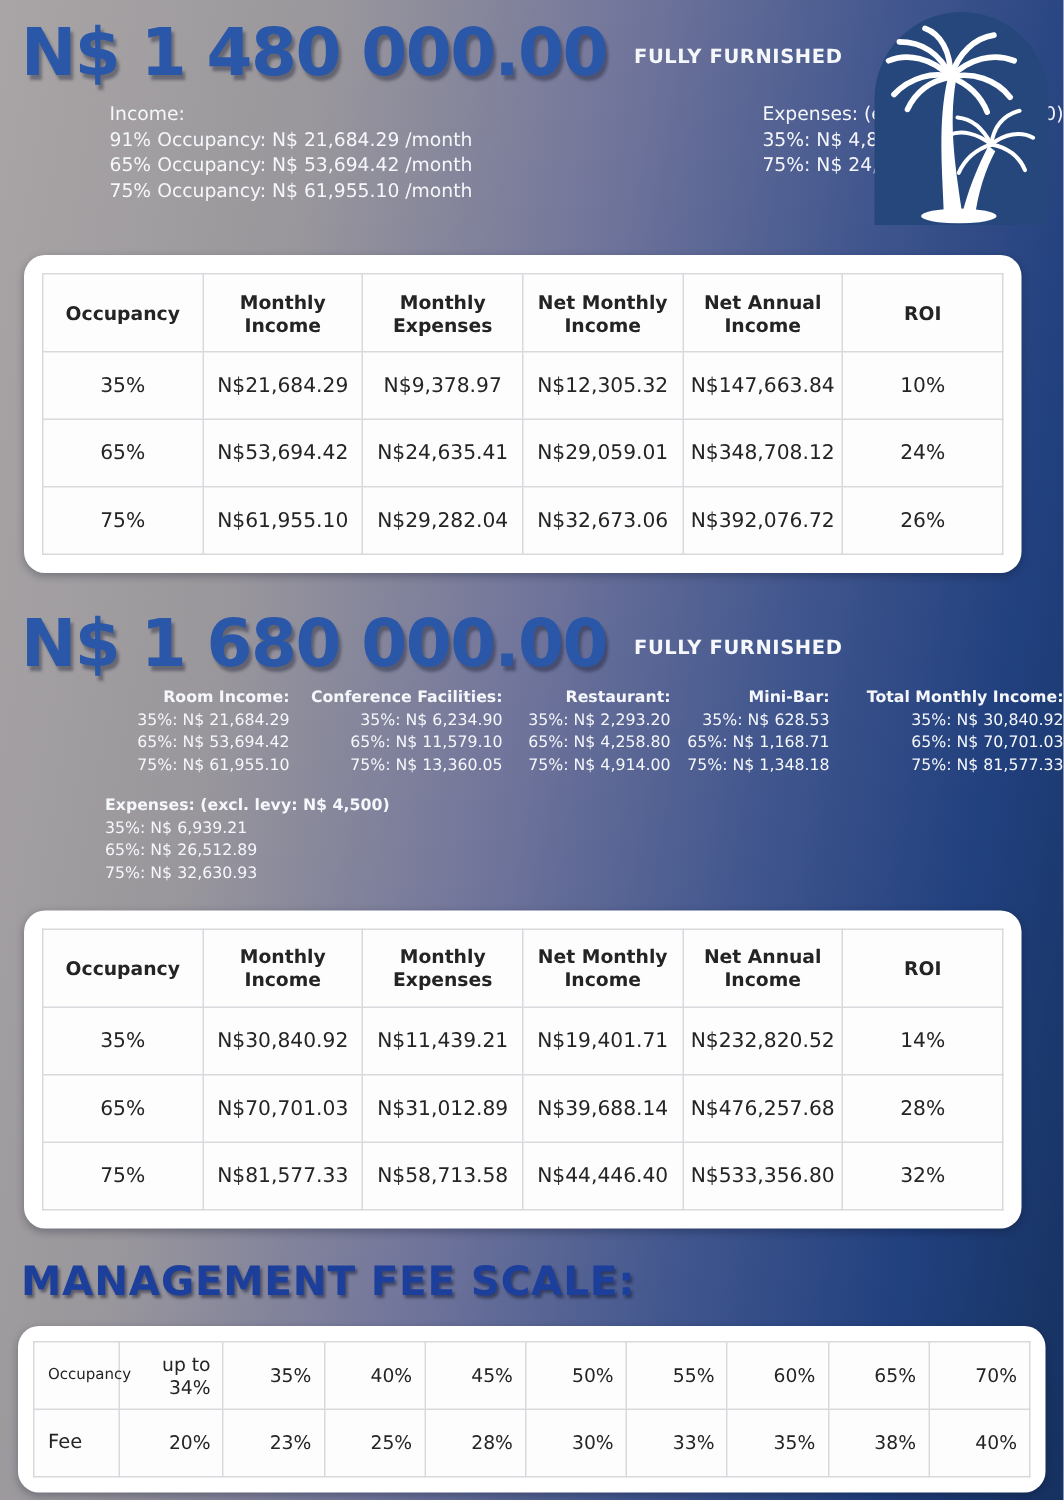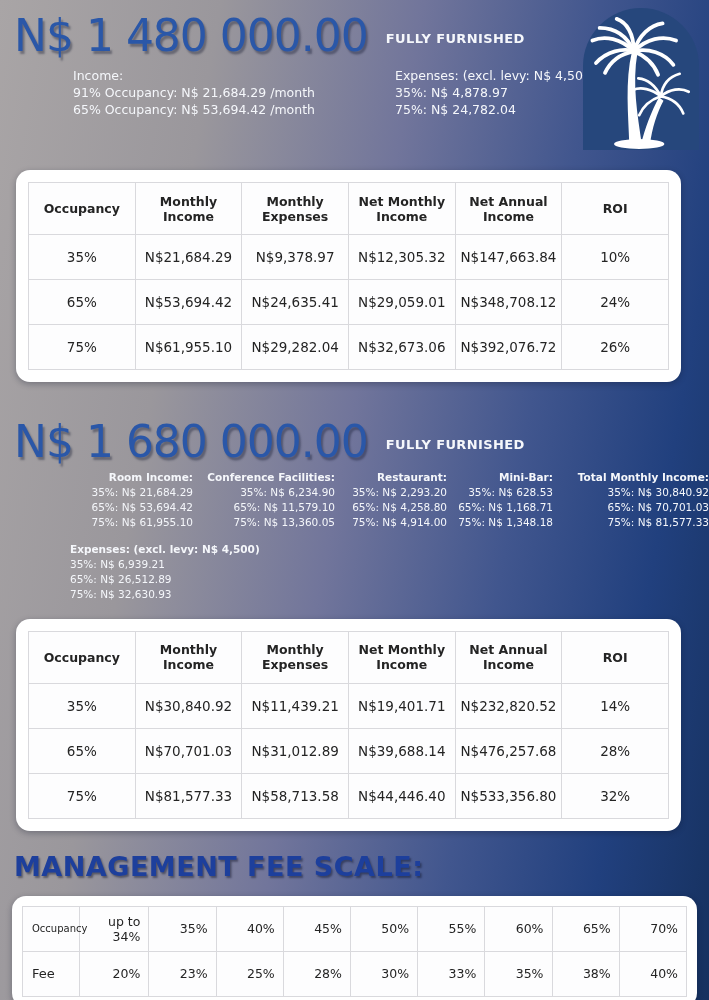--- a/index.html
+++ b/index.html
@@ -18,43 +18,43 @@
     width:709px;height:1000px;overflow:hidden;
   }
   .page{
     position:relative;width:709px;height:1000px;
     background:linear-gradient(100deg,var(--bg-gray) 0%,#9a979c 25%,#71759b 48%,#41568e 68%,#21407e 85%,var(--bg-navy) 100%);
   }
   
   .hero{position:relative;padding-top:12px;height:170px;}
   .price-row{display:flex;align-items:center;padding-left:14px;}
   .price{
-    font-size:44px;font-weight:normal;letter-spacing:-1px;line-height:1.1;
+    font-size:44px;font-weight:bold;letter-spacing:-1px;line-height:1.1;
     color:var(--price-blue);
     text-shadow:2px 3px 2px rgba(15,20,45,0.38);
     white-space:nowrap;
   }
   .badge{
     margin-left:18px;margin-top:4px;
     color:#f5f7fb;font-size:13px;font-weight:bold;letter-spacing:.4px;
     white-space:nowrap;
   }
   .logo-arch{
     position:absolute;top:8px;right:10px;width:116px;height:142px;
     background:var(--logo-navy);
     border-radius:58px 58px 0 0;
   }
   .logo-arch svg{display:block;width:108px;height:136px;margin:5px auto 0;}
-  .hero-details{display:flex;margin-top:8px;color:#f5f7fb;}
+  .hero-details{display:flex;margin-top:8px;color:#f5f7fb;justify-content:space-between;}
   .detail-block{font-size:12.5px;line-height:1.34;}
   .detail-block .detail-title{font-weight:normal;}
   .income-block{margin-left:73px;width:300px;}
   .expenses-block-1{margin-left:22px;}
   
-  .hero2{padding-top:36px;color:#f5f7fb;}
+  .hero2{padding-top:24px;color:#f5f7fb;}
   .cols-row{display:flex;margin-left:70px;margin-top:4px;}
   .mini-col{font-size:10.5px;line-height:1.42;text-align:right;}
   .mini-col .mini-title{font-weight:bold;}
   .mini-col.c1{width:123px;}
   .mini-col.c2{width:142px;}
   .mini-col.c3{width:112px;}
   .mini-col.c4{width:106px;}
   .mini-col.c5{flex:1;}
   .expenses-block-2{margin-left:70px;margin-top:12px;font-size:10.5px;line-height:1.42;}
   .expenses-block-2 .mini-title{font-weight:bold;}
@@ -124,20 +124,21 @@
           <ellipse cx="58" cy="145" rx="28" ry="5.5"></ellipse>
         </g>
       </svg>
     </div>
 
     <div class="hero-details">
       <div class="detail-block income-block">
         <div class="detail-title">Income:</div>
         <div>91% Occupancy: N$ 21,684.29 /month</div>
         <div>65% Occupancy: N$ 53,694.42 /month</div>
+        <div>75% Occupancy: N$ 61,955.10 /month</div>
       </div>
       <div class="detail-block expenses-block-1">
         <div class="detail-title">Expenses: (excl. levy: N$ 4,500)</div>
         <div>35%: N$ 4,878.97</div>
         <div>75%: N$ 24,782.04</div>
       </div>
     </div>
   </section>
 
   <div class="card">

